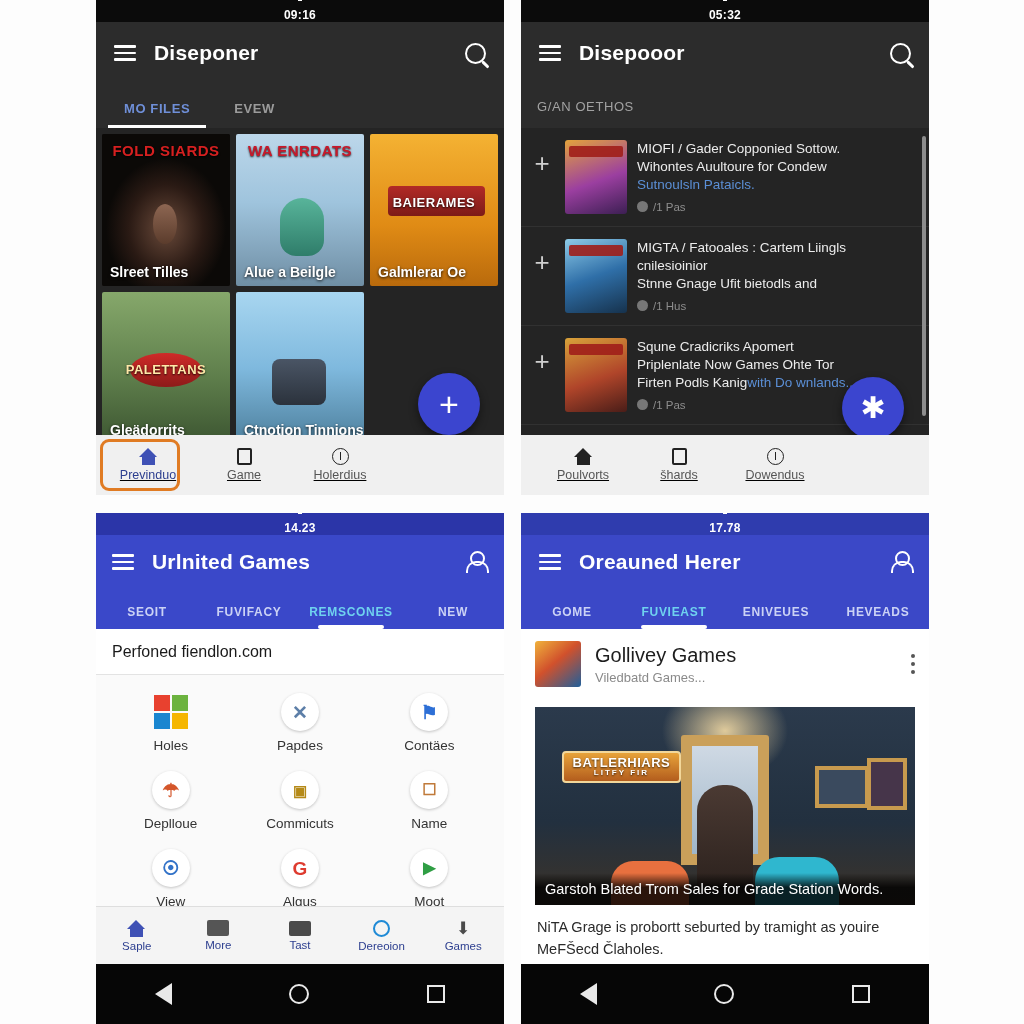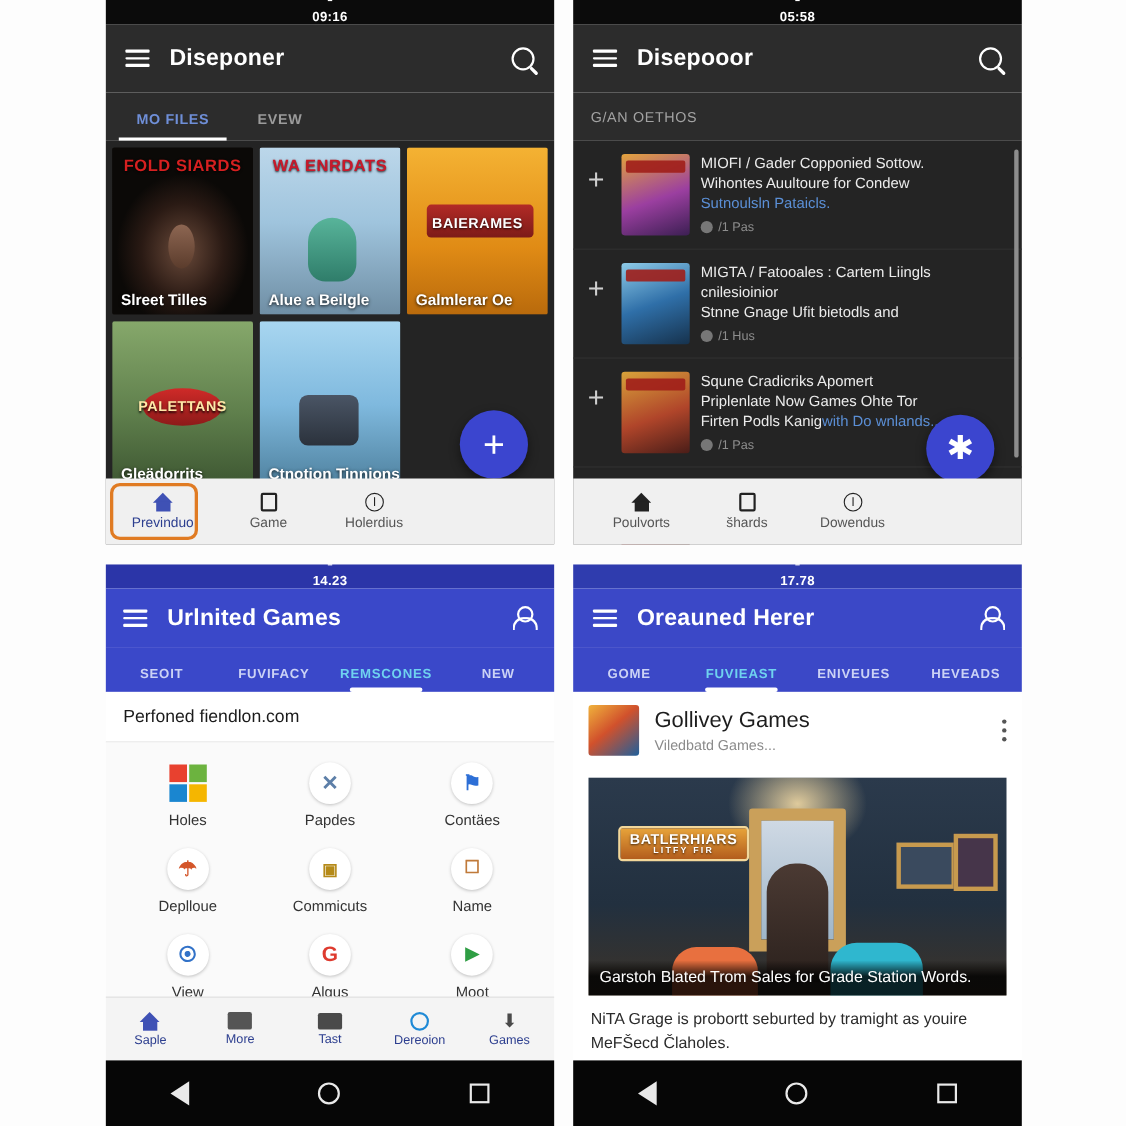--- a/index.html
+++ b/index.html
@@ -118,21 +118,21 @@
   .ltext { flex:1; min-width:0; }
   .ltext .t { color:#ececec; font-size:13.5px; line-height:1.35; }
   .ltext .lnk { color:#5b8fd6; }
   .meta { display:flex; align-items:center; gap:5px; margin-top:6px; color:#8e8e8e; font-size:11.5px; }
   .meta .dot { width:11px; height:11px; border-radius:50%; background:#777; flex:0 0 11px; }
   .scrollbar { position:absolute; right:3px; top:8px; width:4px; height:280px;
                background:#8d8d8d; border-radius:2px; }
 
   
   .botnav3 { position:absolute; left:0; right:0; bottom:0; height:60px; background:#f0f0f0;
-             display:flex; align-items:center; padding-left:4px; }
+             display:flex; align-items:center; padding-left:4px;text-decoration:underline; }
   .bn-item { width:96px; text-align:center; }
   .bn-label { font-size:12.5px; color:#2c3e8f; margin-top:3px; }
   .bn-label.grey { color:#555; }
   .home-ic { width:19px;height:17px;margin:0 auto;position:relative; }
   .home-ic:before{content:"";position:absolute;top:0;left:0;width:0;height:0;
       border-left:9.5px solid transparent;border-right:9.5px solid transparent;border-bottom:9px solid #3f51b5;}
   .home-ic:after{content:"";position:absolute;bottom:0;left:3px;width:13px;height:9px;background:#3f51b5;}
   .home-ic.dk:before{border-bottom-color:#222;} .home-ic.dk:after{background:#222;}
   .doc-ic { width:15px;height:17px;margin:0 auto;border:2px solid #222;border-radius:2px; }
   .dl-ic { width:17px;height:17px;margin:0 auto;border:1.8px solid #222;border-radius:50%;position:relative;}
@@ -290,21 +290,21 @@
     </div>
   </div>
 
   <div class="panel" id="p-tr">
     <div class="statusbar sb-dark">
       <span class="ic ic-circ"></span>
       <span class="ic ic-wifi"></span>
       <span class="ic ic-sig"></span>
       <span class="ic ic-sig dim"></span>
       <span class="ic ic-bat"></span>
-      <span class="sb-time">05:58</span>
+      <span class="sb-time">05:32</span>
     </div>
 
     <div class="appbar ab-dark">
       <span class="hamburger">
           <i></i>
           <i></i>
           <i></i>
         </span>
       <span class="ab-title">Disepooor</span>
       <span class="search-ic"></span>

